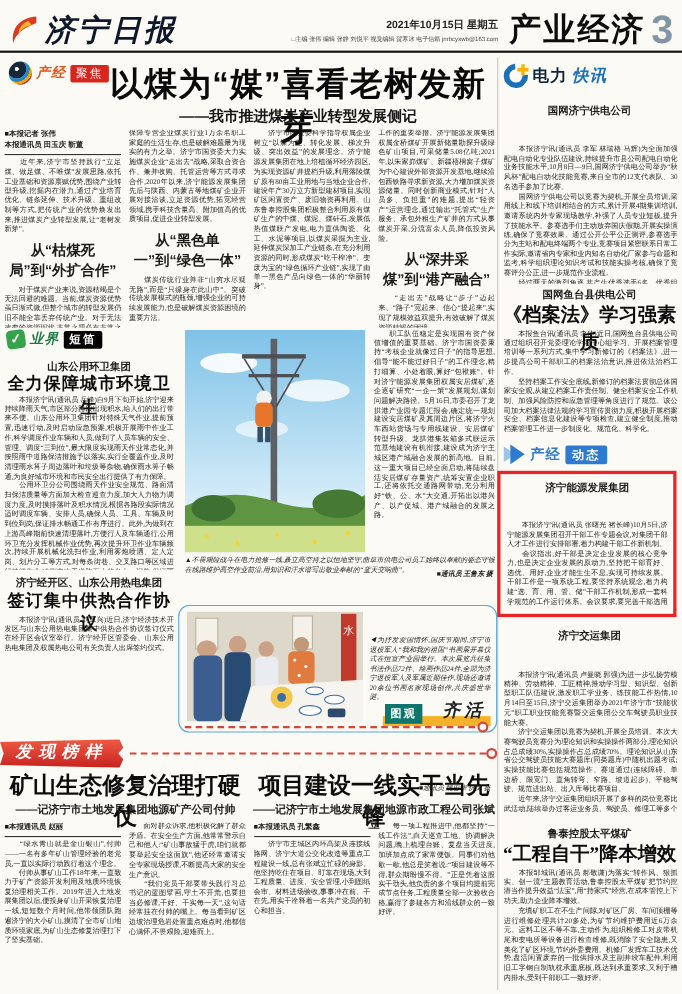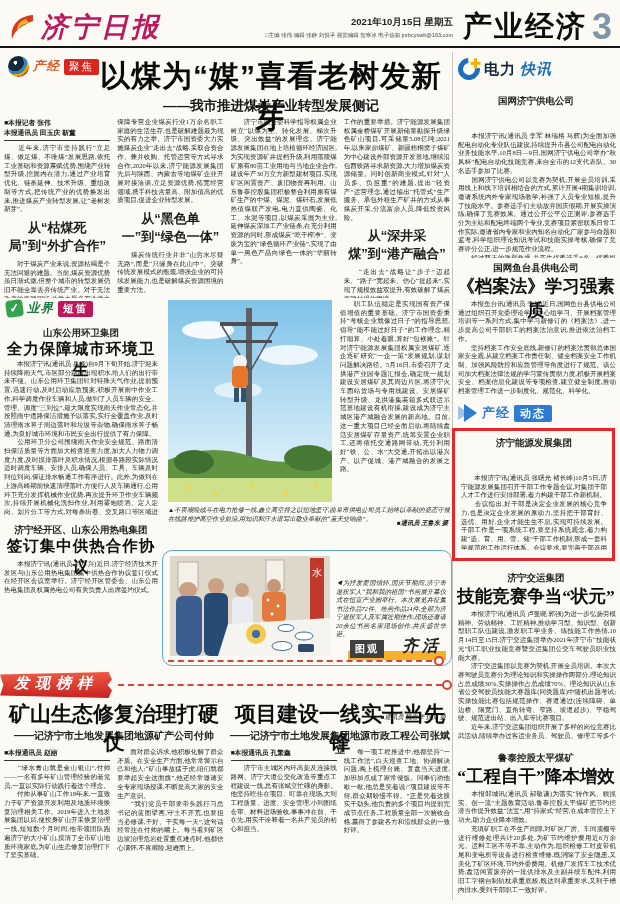--- a/index.html
+++ b/index.html
@@ -2,39 +2,39 @@
 <html><head>
 <meta charset="utf-8">
 <style>
   html,body{margin:0;padding:0;}
   #page{position:relative;width:620px;height:904px;background:#fbfaf4;overflow:hidden;
         font-family:"Liberation Sans",sans-serif;color:#1b1b1b;}
   .abs{position:absolute;}
   
   .masthead{left:6px;top:9px;display:flex;align-items:center;gap:5px;}
   .mast-name{font-family:"Liberation Serif",serif;font-size:27px;font-weight:900;font-style:italic;
-             letter-spacing:3px;color:#be185d;}
+             letter-spacing:3px;color:#0f172a;}
   .header-meta{right:8px;top:7px;display:flex;align-items:center;}
   .pub-info{text-align:right;margin-right:10px;}
   .pub-date{font-size:9.5px;font-weight:700;color:#222;}
   .pub-credits{font-size:5.5px;color:#444;margin-top:3px;}
   .section-title{font-size:29px;font-weight:900;letter-spacing:2px;color:#0d0d0d;}
   .page-num{font-size:36px;font-weight:700;color:#8095a5;margin-left:5px;line-height:1;}
   .header-rule{left:0;top:46px;width:620px;height:2px;background:#151515;}
   .v-divider{left:452px;top:52px;width:1px;height:848px;background:#c9c5bc;}
   
   .badge-row{display:flex;align-items:center;gap:4px;}
   .lens{width:21px;height:21px;border-radius:50%;
         background:radial-gradient(circle at 35% 32%, #ffffff 0 9%, #17283a 10% 42%, #2e86c1 43% 58%, #f0a500 59% 70%, #c0392b 71% 82%, #1c1c1c 83% 100%);}
   .badge-prefix-red{font-size:12.5px;font-weight:900;font-style:italic;color:#e0571f;letter-spacing:1px;}
   .badge-box-red{background:#d8261f;color:#fff;font-size:10.5px;font-weight:400;padding:1px 5px;border-radius:2px;letter-spacing:2px;}
   .briefs-icon{width:17px;height:17px;background:#35a24c;border-radius:4px;transform:rotate(-8deg);
                color:#fff;font-size:12px;font-weight:900;text-align:center;line-height:17px;}
   .badge-prefix-green{font-size:12.5px;font-weight:900;font-style:italic;color:#1f7a46;letter-spacing:1px;}
-  .badge-box-green{background:#be185d;color:#fff;font-size:10.5px;font-weight:900;padding:1px 5px;border-radius:2px;letter-spacing:2px;}
+  .badge-box-green{background:#000000;color:#fff;font-size:10.5px;font-weight:900;padding:1px 5px;border-radius:2px;letter-spacing:2px;}
   .pn-icon{position:relative;width:22px;height:22px;}
   .pn-arc{position:absolute;inset:0;border:5px solid #1b6fbb;border-radius:50%;border-top-color:transparent;transform:rotate(40deg);}
   .pn-plus{position:absolute;right:-1px;top:-2px;color:#f6b301;font-size:13px;font-weight:900;}
   .badge-prefix-dark{font-size:15px;font-weight:900;color:#10263c;letter-spacing:1px;}
   .badge-suffix-blue{font-size:15px;font-weight:900;font-style:italic;color:#1b6fbb;letter-spacing:1px;}
   .dyn-icon{position:relative;width:20px;height:18px;}
   .dyn-tri1{position:absolute;left:0;top:2px;width:0;height:0;border-left:11px solid #9cc3e8;border-top:7px solid transparent;border-bottom:7px solid transparent;}
   .dyn-tri2{position:absolute;left:6px;top:0;width:0;height:0;border-left:13px solid #2e7bd0;border-top:9px solid transparent;border-bottom:9px solid transparent;}
   .badge-prefix-blue{font-size:13px;font-weight:900;color:#2e7bd0;letter-spacing:1px;}
   .badge-box-blue{background:#2e7bd0;color:#fff;font-size:11px;font-weight:900;padding:1px 6px;border-radius:2px;letter-spacing:2px;}
@@ -57,21 +57,21 @@
   .credit{position:absolute;right:2px;bottom:0;background:#fbfaf4;font-weight:700;font-style:italic;font-size:6.3px;}
   
   .red-box{border:3.5px solid #e8262a;}
   .frame-blue{border:1.5px solid #5aa7d8;border-radius:10px;}
   .dashline{border-top:2px dashed #d4453c;}
   .dashdot{width:6px;height:6px;border:2px solid #d4453c;border-radius:50%;background:#fbfaf4;}
   .ribbon{background:linear-gradient(180deg,#ef5a43,#c62320);color:#fff;font-weight:900;font-style:italic;
           font-size:15px;letter-spacing:6px;text-align:center;line-height:26px;height:26px;
           clip-path:polygon(0 10%,97% 0,100% 30%,96% 50%,100% 70%,97% 100%,0 90%,3% 50%);}
   .tg-bar{position:absolute;left:0;right:0;bottom:0;height:9px;background:#f6b12a;}
-  .tg-label{position:absolute;left:2px;bottom:2px;background:#404040;color:#fff;font-size:10px;font-weight:900;
+  .tg-label{position:absolute;left:2px;bottom:2px;background:#0f766e;color:#fff;font-size:10px;font-weight:900;
             padding:2px 5px;letter-spacing:2px;}
   .tg-script{position:absolute;right:4px;bottom:3px;font-family:"Liberation Serif",serif;font-style:italic;
              font-weight:900;font-size:16px;color:#222;letter-spacing:4px;}
   svg{display:block;}
 </style>
 </head>
 <body>
 
 <div id="page">
 
@@ -266,21 +266,20 @@
     <span class="badge-prefix-blue">产经</span>
     <span class="badge-box-blue">动态</span>
   </div>
 
   <div class="abs red-box" style="left:452px;top:428px;width:157px;height:127px;"></div>
   <div class="abs kicker" style="left:460px;top:437px;width:148px;">济宁能源发展集团</div>
   <div class="abs bodytext" style="left:461px;top:474px;width:146px;height:76px;">　　本报济宁讯(通讯员 张曙光 褚长峰)10月5日,济宁能源发展集团召开干部工作专题会议,对集团干部人才工作进行安排部署,着力构建干部工作新机制。
 　　会议指出,好干部是决定企业发展的核心竞争力,也是决定企业发展的原动力,坚持把干部育好、选优、用好,企业才能生生不息,实现可持续发展。干部工作是一项系统工程,要坚持系统观念,着力构建“选、育、用、管、储”干部工作机制,形成一套科学规范的工作运行体系。会议要求,要完善干部选用机制,严明用人标准,突出思想引领,树立鲜明用人导向;要强化管理职责,提升干部人才工作水平;要强化责任担当,在集团公司当前的关键发展阶段,锻造实干、适应时代和集团公司需要的好干部好人才,使集团公司转型升级高质量发展的道路越走越宽。</div>
 
   <div class="abs kicker" style="left:456px;top:572px;width:160px;">济宁交运集团</div>
-  <div class="abs headline-serif" style="left:456px;top:584px;width:160px;">技能竞赛争当“状元”</div>
   <div class="abs bodytext" style="left:458px;top:610px;width:158px;height:130px;">　　本报济宁讯(通讯员 卢曼晓 郭强)为进一步弘扬劳模精神、劳动精神、工匠精神,推动学习型、知识型、创新型职工队伍建设,激发职工学业务、练技能工作热情,10月14日至15日,济宁交运集团举办2021年济宁市“技能状元”职工职业技能竞赛暨交运集团公交车驾驶员职业技能大赛。
 　　济宁交运集团以竞赛为契机,开展全员培训。本次大赛驾驶员竞赛分为理论知识和实操操作两部分,理论知识占总成绩30%,实操操作占总成绩70%。理论知识从山东省公交驾驶员技能大赛题库(同类题库)中随机出题考试;实操技能比赛包括规范操作、赛道通过(连续障碍、单边桥、限宽门、直角转弯、窄路、坡道起步)、平稳驾驶、规范进出站、出入库等比赛项目。
 　　近年来,济宁交运集团组织开展了多样的岗位竞赛比武活动,陆续举办过客运业务员、驾驶员、修理工等多个工种20个岗位的职业技能大赛和岗位练兵活动,各岗位的职工在比赛中切磋技艺、相互学习,提升职工技能水平,较好地达到了“赛中比、比中学”的良好效果。</div>
   <div class="abs kicker" style="left:456px;top:752px;width:160px;">鲁泰控股太平煤矿</div>
   <div class="abs headline-serif" style="left:456px;top:764px;width:160px;">“工程自干”降本增效</div>
   <div class="abs bodytext" style="left:458px;top:790px;width:158px;height:110px;">　　本报邹城讯(通讯员 郝敬谦)为落实“转作风、狠抓实、创一流”主题教育活动,鲁泰控股太平煤矿把节约挖潜当作提升效益“法宝”,用“持家式”经营,在成本管控上下功夫,助力企业降本增效。
 　　充填矿职工在不生产间隙,对矿区厂房、车间顶棚等进行维修处理共计20多处,为矿节约维护费用近6万余元。运料工区不等不靠,主动作为,组织检修工对皮带机尾和变电所等设备进行检查维修,既消除了安全隐患,又美化了矿区环境,节约外委费用。机修厂发挥车工技术优势,盘活闲置废弃的一批供排水及主副井绞车配件,利用旧工字钢自制轨枕承重底板,既达到承重要求,又利于槽内排水,受到干部职工一致好评。</div>
 
 </div>
 

